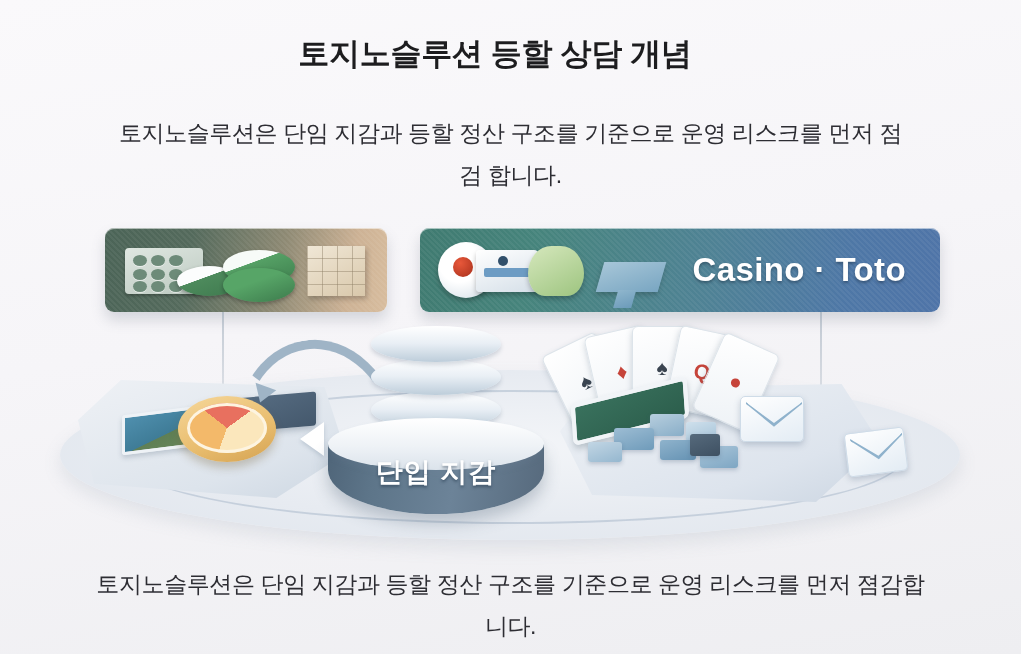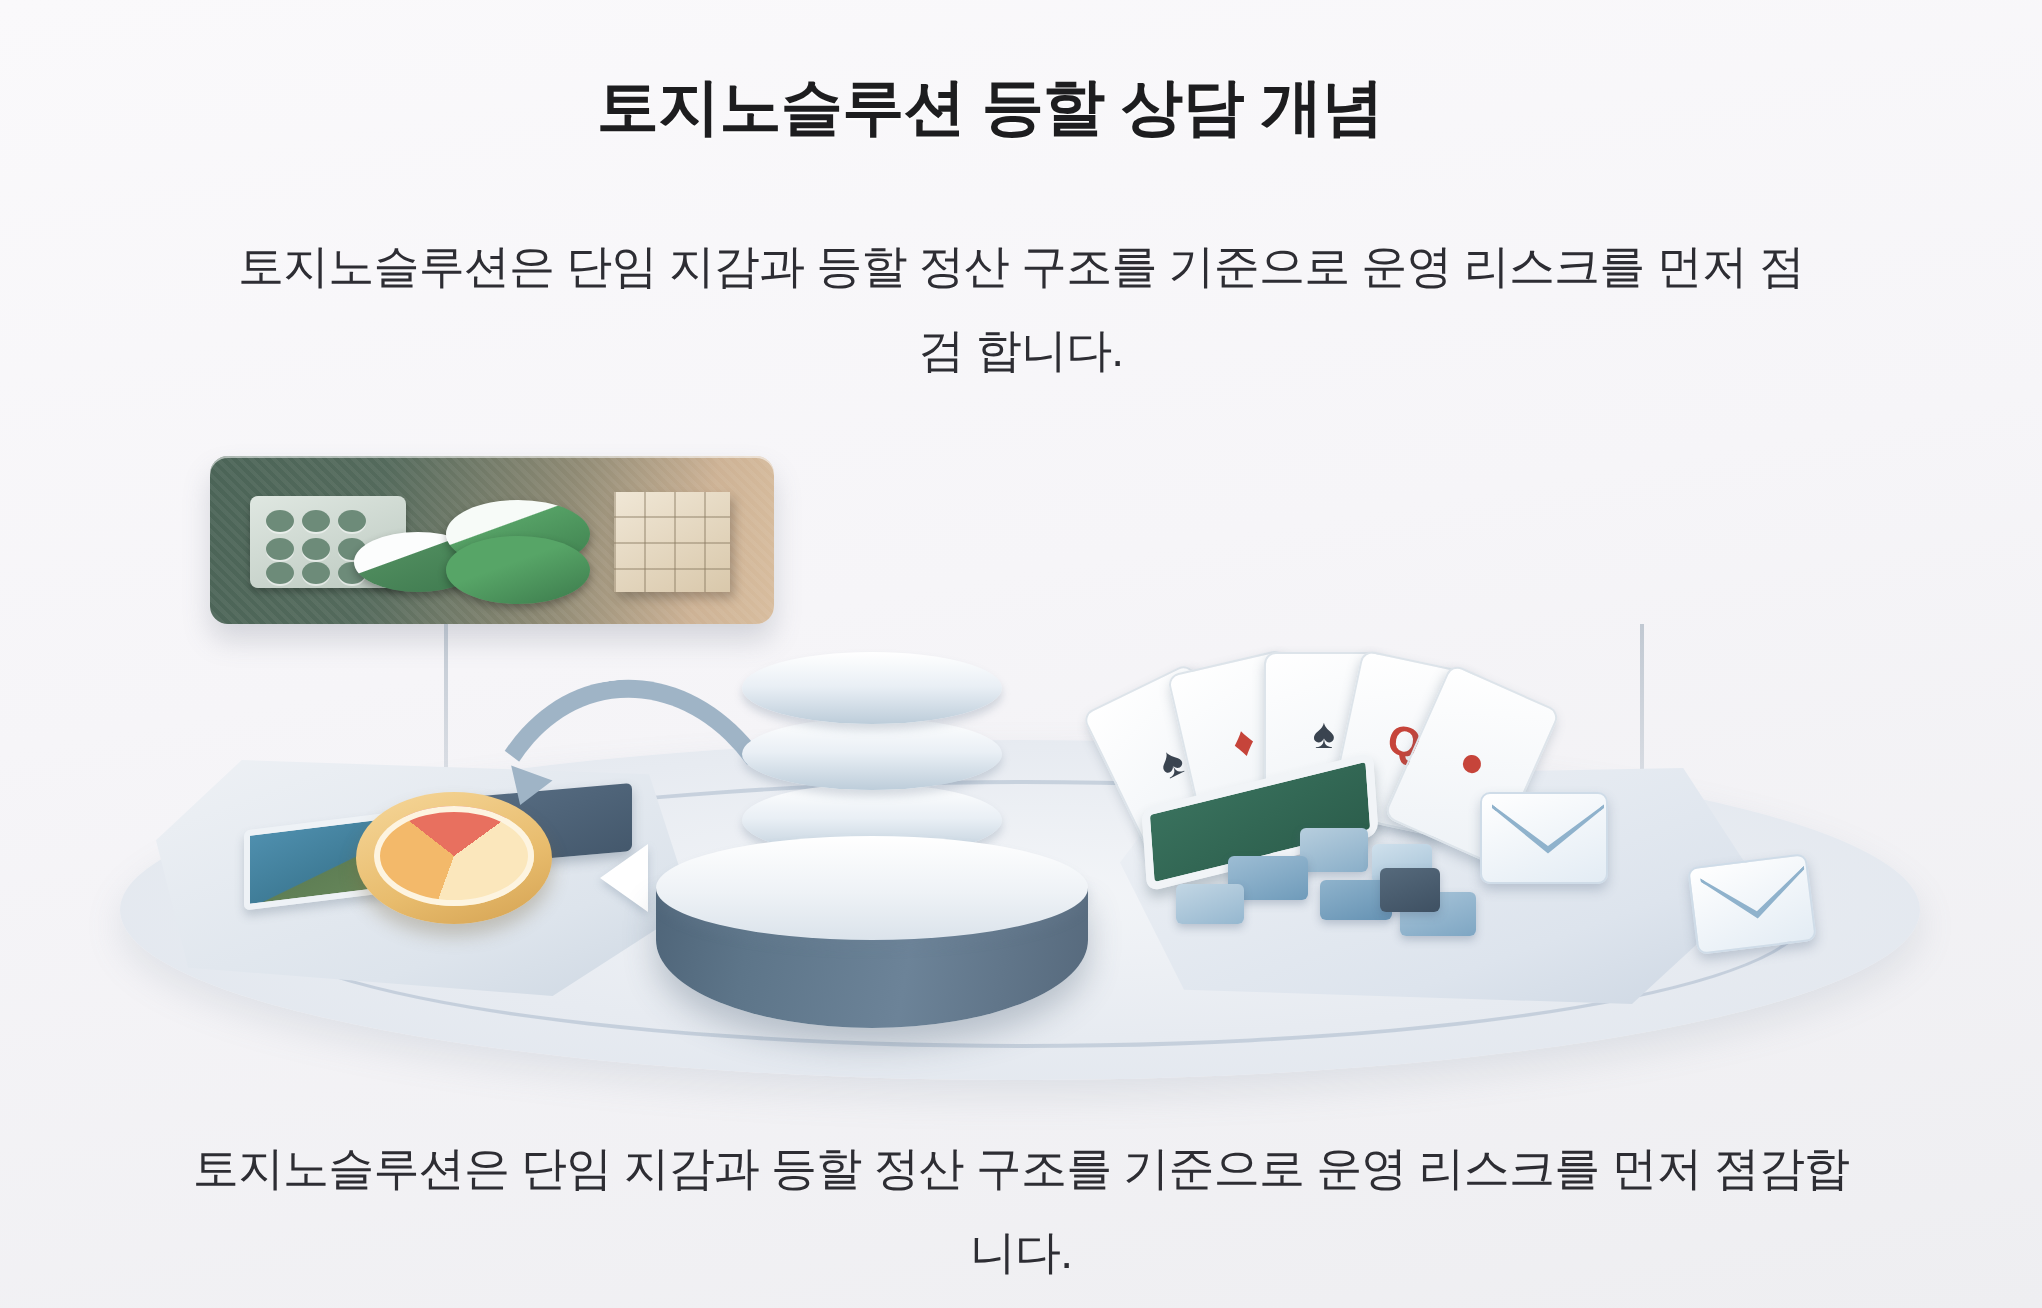--- a/index.html
+++ b/index.html
@@ -537,20 +537,29 @@
             <i style="left:44px; top:33px;"></i>
         </div>
         <div class="chip-stack chip-a"></div>
         <div class="chip-stack chip-b"></div>
         <div class="chip-stack chip-c"></div>
         <div class="cube-grid"></div>
       </div>
       <span class="banner-label"></span>
     </div>
 
+    <div class="banner banner-right">
+      <div class="banner-art">
+        <div class="roulette"></div>
+        <div class="slot-box"></div>
+        <div class="money-bag"></div>
+        <div class="card-block"></div>
+      </div>
+      <span class="banner-label">Casino · Toto</span>
+    </div>
   </div>
 
   <div class="connector connector-left"></div>
   <div class="connector connector-right"></div>
 
   <div class="scene">
 
     <div class="ground"></div>
     <div class="ground-ring"></div>
 
@@ -597,18 +606,19 @@
     <div class="db-stack">
       <div class="db-disc db-d4"></div>
       <div class="db-disc db-d3"></div>
       <div class="db-disc db-d2"></div>
       <div class="db-disc db-d1"></div>
     </div>
 
     <div class="cylinder">
       <div class="cyl-body"></div>
       <div class="cyl-top"></div>
+      <div class="cyl-label">단입 지감</div>
     </div>
   </div>
 
   <div class="outro-copy">토지노슬루션은 단임 지감과 등할 정산 구조를 기준으로 운영 리스크를 먼저 졈감합니다.</div>
 
 </div>
 
 </body></html>

